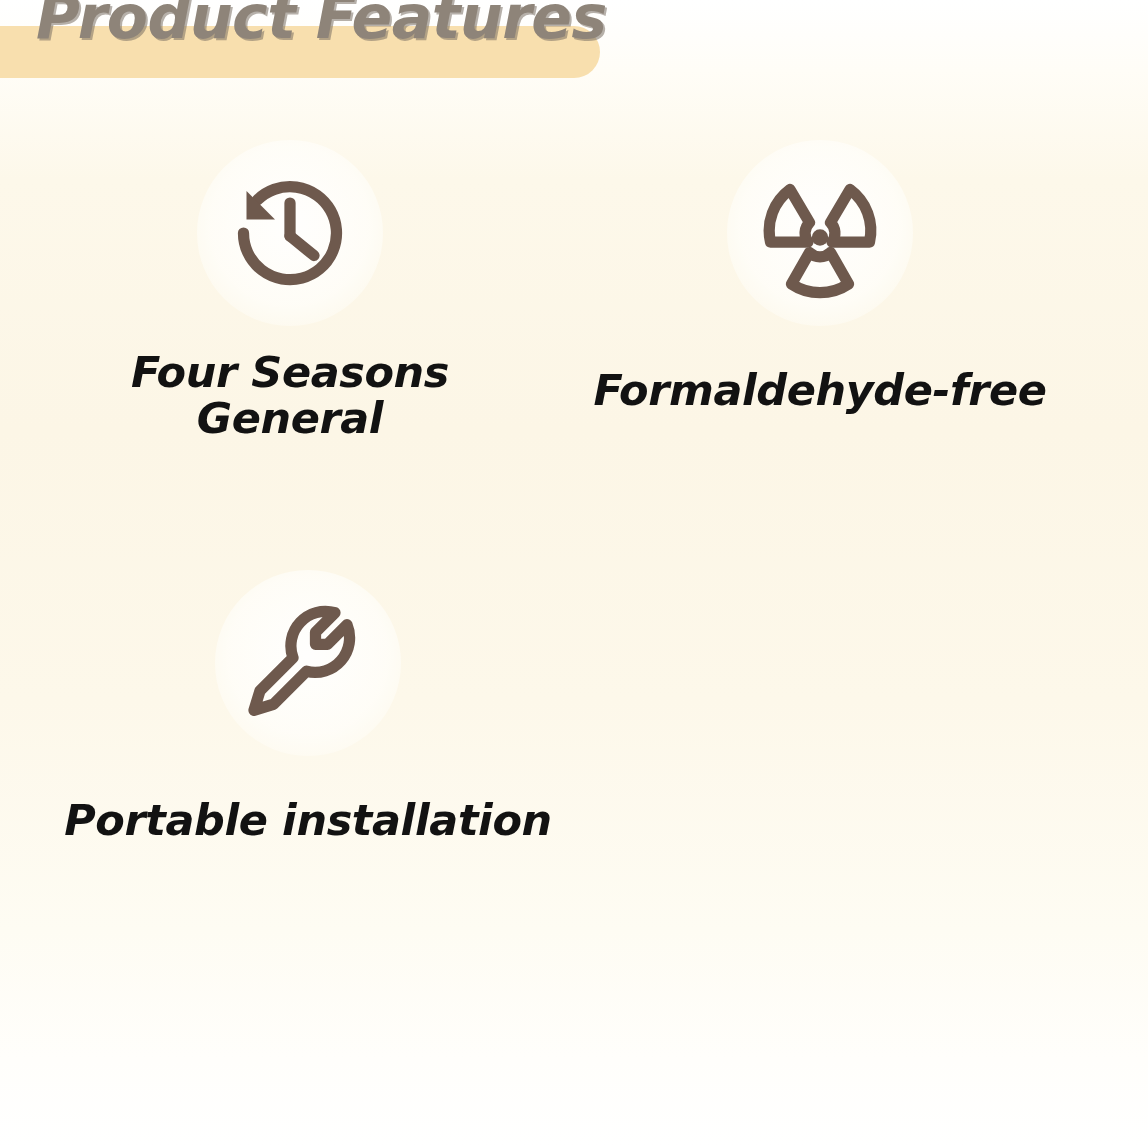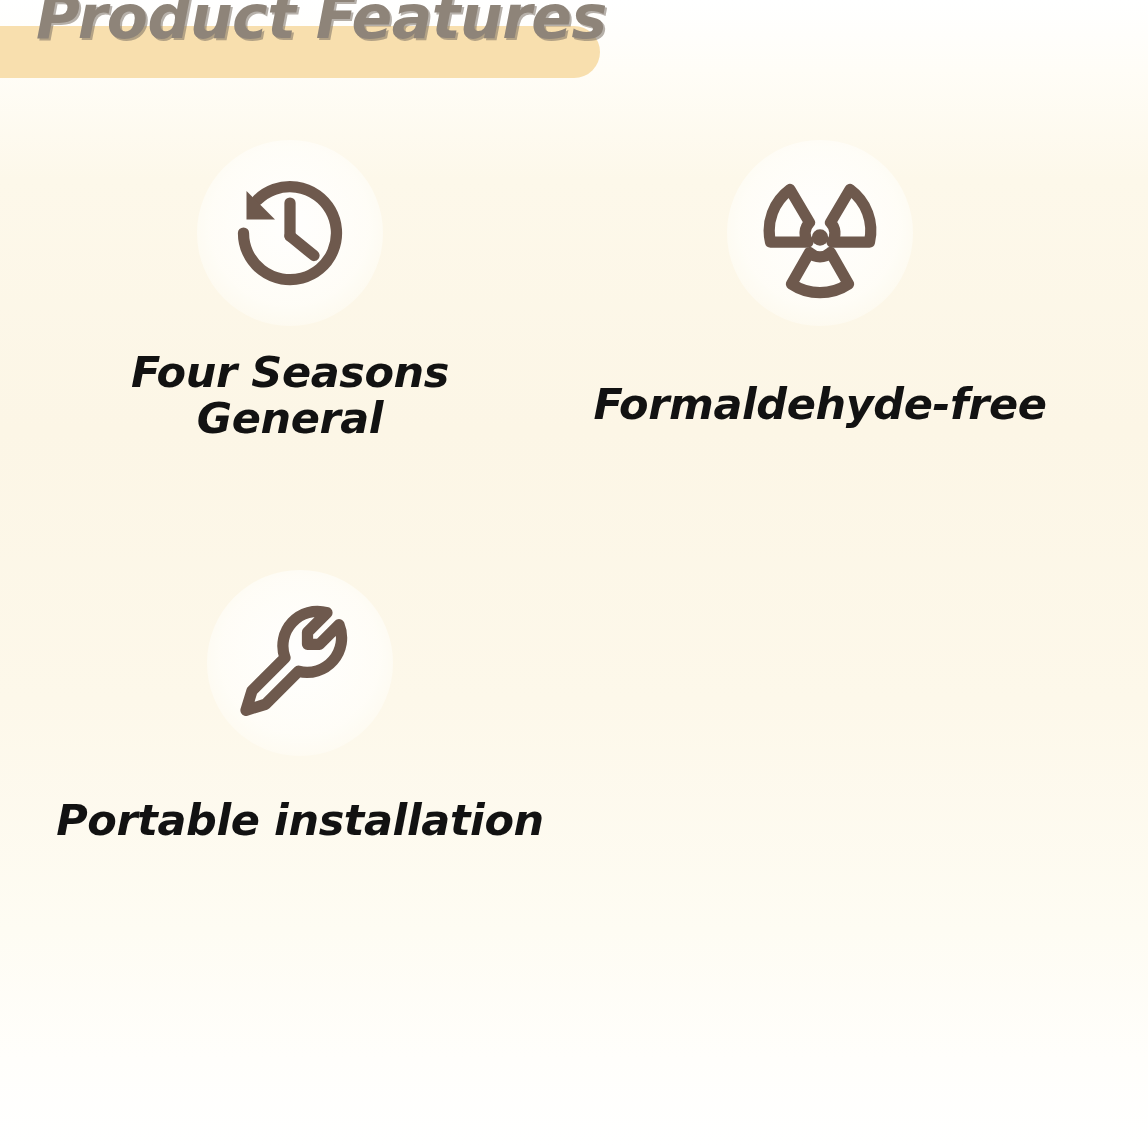--- a/index.html
+++ b/index.html
@@ -71,21 +71,21 @@
   }
 
   .feature {
     position: absolute;
     width: 520px;
     text-align: center;
   }
 
   .feature.f0 { left: 30px;  top: 20px;  }
   .feature.f1 { left: 560px; top: 20px;  }
-  .feature.f2 { left: 40px;  top: 450px; }
+  .feature.f2 { left: 48px;  top: 450px; }
   .feature.f3 { left: 555px; top: 450px; }
 
   .badge {
     width: 186px;
     height: 186px;
     margin: 0 auto;
     border-radius: 50%;
     background: radial-gradient(circle at 50% 46%,
                  rgba(255,255,255,0.92) 0%,
                  rgba(255,254,250,0.80) 58%,
@@ -118,21 +118,21 @@
     margin-top: 24px;
     font-family: "DejaVu Sans", sans-serif;
     font-size: 43px;
     font-weight: bold;
     color: #121212;
     line-height: 1.06;
     letter-spacing: -0.4px;
   }
 
   .feature.f1 .feature-label,
-  .feature.f3 .feature-label { margin-top: 56px; }
+  .feature.f3 .feature-label { margin-top: 42px; }
   .feature.f2 .feature-label { margin-top: 42px; }
 </style>
 </head>
 <body>
 
 <div class="page">
 
   <div class="banner"></div>
   <div class="page-title">Product Features</div>
 

